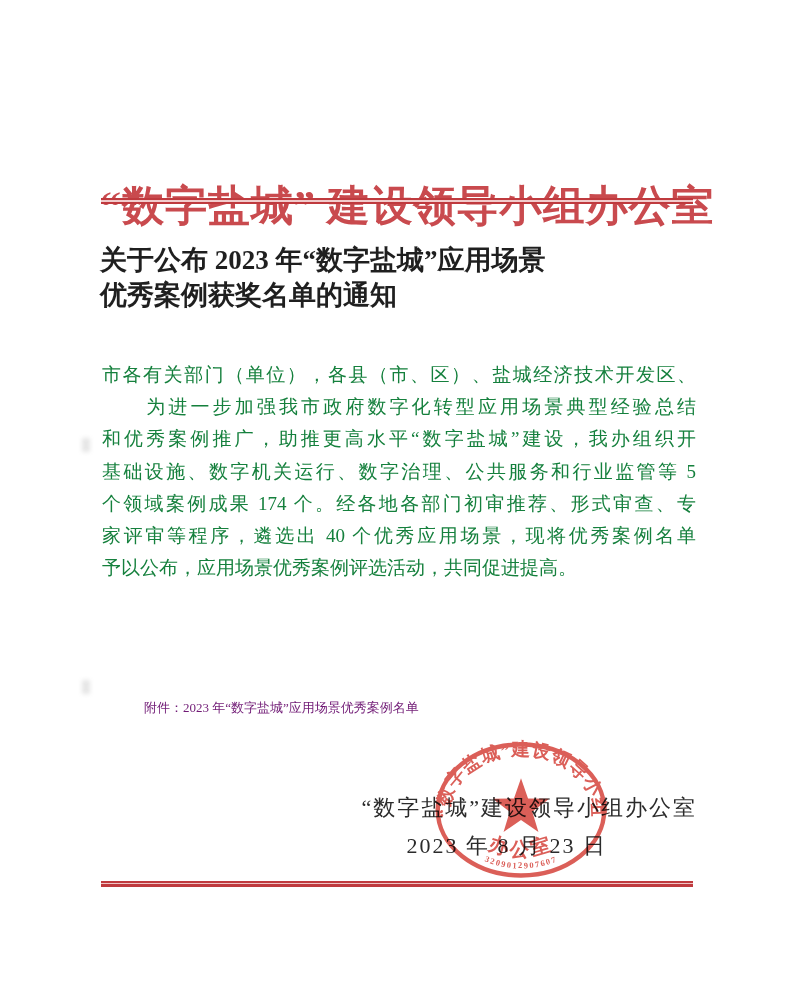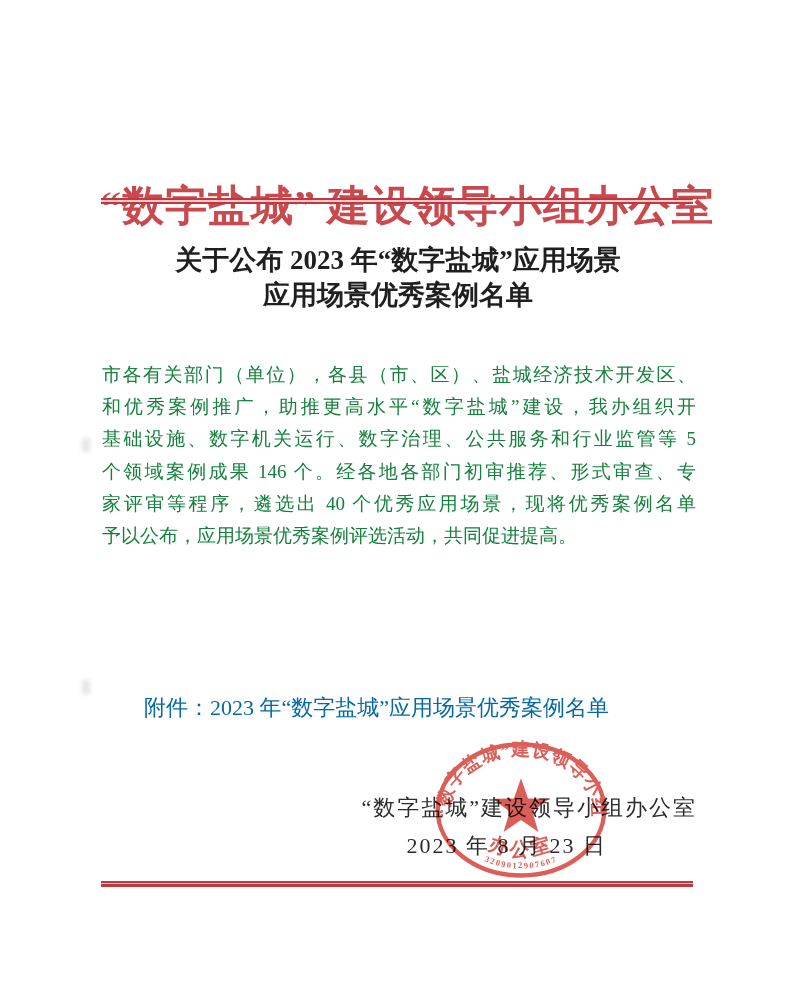--- a/index.html
+++ b/index.html
@@ -34,42 +34,42 @@
   .rule-top { top: 198px; }
   .rule-bottom { top: 881px; height: 6px;
     background: linear-gradient(to bottom,
       #bf3a3e 0px, #bf3a3e 2px,
       #f0c4c5 2px, #f0c4c5 3.5px,
       #bf3a3e 3.5px, #bf3a3e 5.5px);
   }
   .doc-title {
     position: absolute;
     left: 100px; top: 243px; width: 596px;
-    text-align: center;
+    text-align: left;
     font-size: 27px;
     font-weight: bold;
     color: #1f1f1f;
     line-height: 35px;
   }
   .body-block {
     position: absolute;
     left: 102px; top: 359px; width: 594px;
     font-size: 19px;
     color: #15803d;
     line-height: 32.2px;
   }
   .body-line { width: 100%; }
   .body-line.fill { text-align: justify; text-align-last: justify; }
   .attachment-line {
     position: absolute;
     left: 102px; top: 692px; width: 594px;
     padding-left: 42px;
     box-sizing: border-box;
-    font-size: 22px;
-    color: #0369a1;
+    font-size: 13px;
+    color: #701a75;
     line-height: 32px;
   }
   .signature-line {
     position: absolute;
     left: 102px; top: 793px; width: 595px;
     text-align: right;
     font-size: 22px;
     color: #2b2b2b;
     letter-spacing: 2px;
     white-space: nowrap;
@@ -107,28 +107,29 @@
 <body>
 
 <div class="page">
 
   <div class="doc-header">“数字盐城” 建设领导小组办公室</div>
 
   <div class="red-rule rule-top"></div>
 
   <div class="doc-title">
     <div>关于公布 2023 年“数字盐城”应用场景</div>
-    <div>应用场景优秀案例名单</div>
+    <div>优秀案例获奖名单的通知</div>
   </div>
 
   <div class="body-block">
       <div class="body-line fill">市各有关部门（单位），各县（市、区）、盐城经济技术开发区、</div>
+      <div class="body-line fill">　　为进一步加强我市政府数字化转型应用场景典型经验总结</div>
       <div class="body-line fill">和优秀案例推广，助推更高水平“数字盐城”建设，我办组织开</div>
       <div class="body-line fill">基础设施、数字机关运行、数字治理、公共服务和行业监管等 5</div>
-      <div class="body-line fill">个领域案例成果 146 个。经各地各部门初审推荐、形式审查、专</div>
+      <div class="body-line fill">个领域案例成果 174 个。经各地各部门初审推荐、形式审查、专</div>
       <div class="body-line fill">家评审等程序，遴选出 40 个优秀应用场景，现将优秀案例名单</div>
       <div class="body-line">予以公布，应用场景优秀案例评选活动，共同促进提高。</div>
     </div>
 
   <div class="attachment-line">附件：2023 年“数字盐城”应用场景优秀案例名单</div>
 
   <div class="signature-line">“数字盐城”建设领导小组办公室</div>
 
   <div class="date-line">2023 年 8 月 23 日</div>
 

